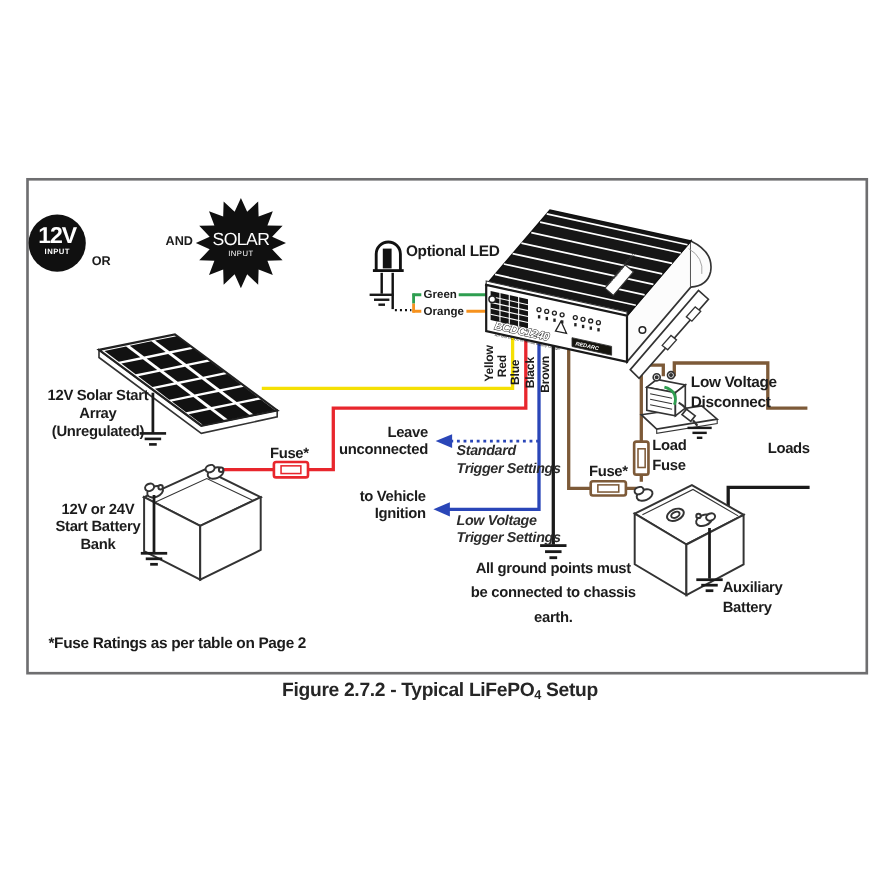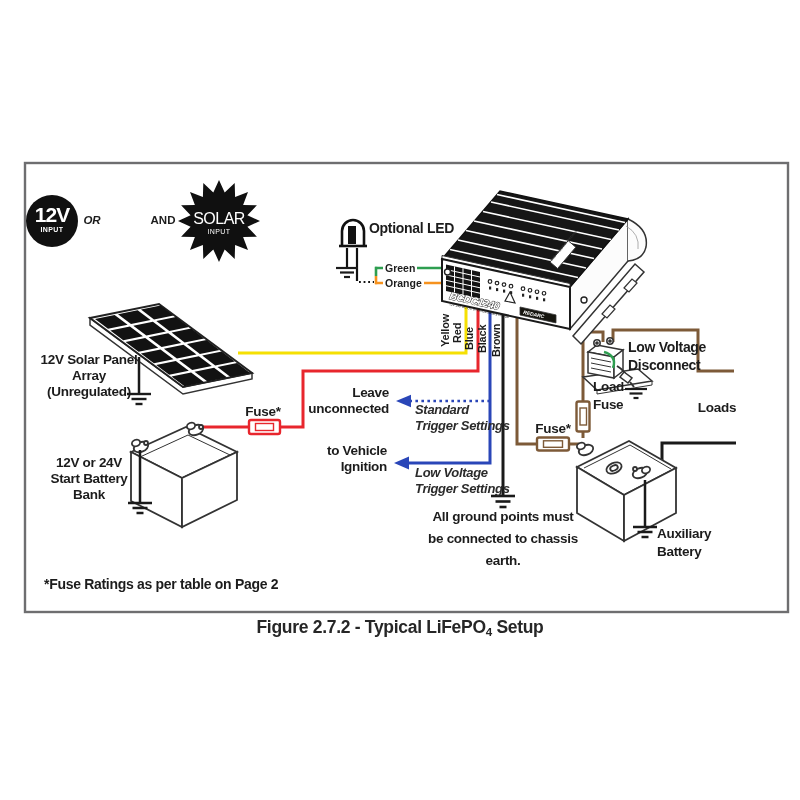--- a/index.html
+++ b/index.html
@@ -257,35 +257,35 @@
     <path d="M625,389 H647"></path>
         <path d="M629.5,393.5 H642.5"></path>
         <path d="M633.5,398 H638.5"></path>
   </g>
 </svg>
 
 <div class="badge" style="left:26px;top:195px;">
   <div class="v">12V</div>
   <div class="s">INPUT</div>
 </div>
-<div class="conj" style="left:80px;top:214px;width:24px;font-style:italic;">OR</div>
+<div class="conj" style="left:80px;top:232px;width:24px;">OR</div>
 <div class="conj" style="left:148px;top:214px;width:30px;">AND</div>
 <div class="suntxt" style="left:219px;top:210px;font-size:16px;letter-spacing:-0.5px;">SOLAR</div>
 <div class="suntxt" style="left:219px;top:228px;font-size:7px;letter-spacing:.4px;">INPUT</div>
 
 <div class="lbl" style="left:369px;top:220px;font-size:14px;">Optional LED</div>
 
 <div class="inlinewire" style="left:383px;top:262px;">Green</div>
 <div class="inlinewire" style="left:383px;top:277px;">Orange</div>
 
 <div class="lbl center" style="left:372px;top:291px;font-size:14px;line-height:17.5px;">
 </div>
 
 <div class="lbl center note2" style="left:89px;top:352px;">
-  <span class="l1">12V Solar Panel</span>
+  <span class="l1">12V Solar Start</span>
   <span class="l2">Array</span>
   <span class="l3">(Unregulated)</span>
 </div>
 
 <div class="lbl center" style="left:263px;top:404px;">Fuse*</div>
 
 <div class="lbl center note2" style="left:89px;top:455px;">
   <span class="l1">12V or 24V</span>
   <span class="l2">Start Battery</span>
   <span class="l3">Bank</span>
@@ -317,21 +317,21 @@
 
 <div class="lbl note2" style="left:628px;top:339px;font-size:14px;line-height:17.5px;">
   <span class="l1">Low Voltage</span>
   <span class="l2">Disconnect</span>
 </div>
 
 <div class="lbl center" style="left:717px;top:400px;">Loads</div>
 
 <div class="lbl center" style="left:553px;top:421px;">Fuse*</div>
 
-<div class="lbl note2" style="left:593px;top:378px;line-height:18px;">
+<div class="lbl note2" style="left:593px;top:396px;line-height:18px;">
   <span class="l1">Load</span>
   <span class="l2">Fuse</span>
 </div>
 
 <div class="lbl note2" style="left:657px;top:525px;line-height:18px;">
   <span class="l1">Auxiliary</span>
   <span class="l2">Battery</span>
 </div>
 
 <div class="lbl" style="left:44px;top:576px;font-size:14px;">*Fuse Ratings as per table on Page 2</div>

